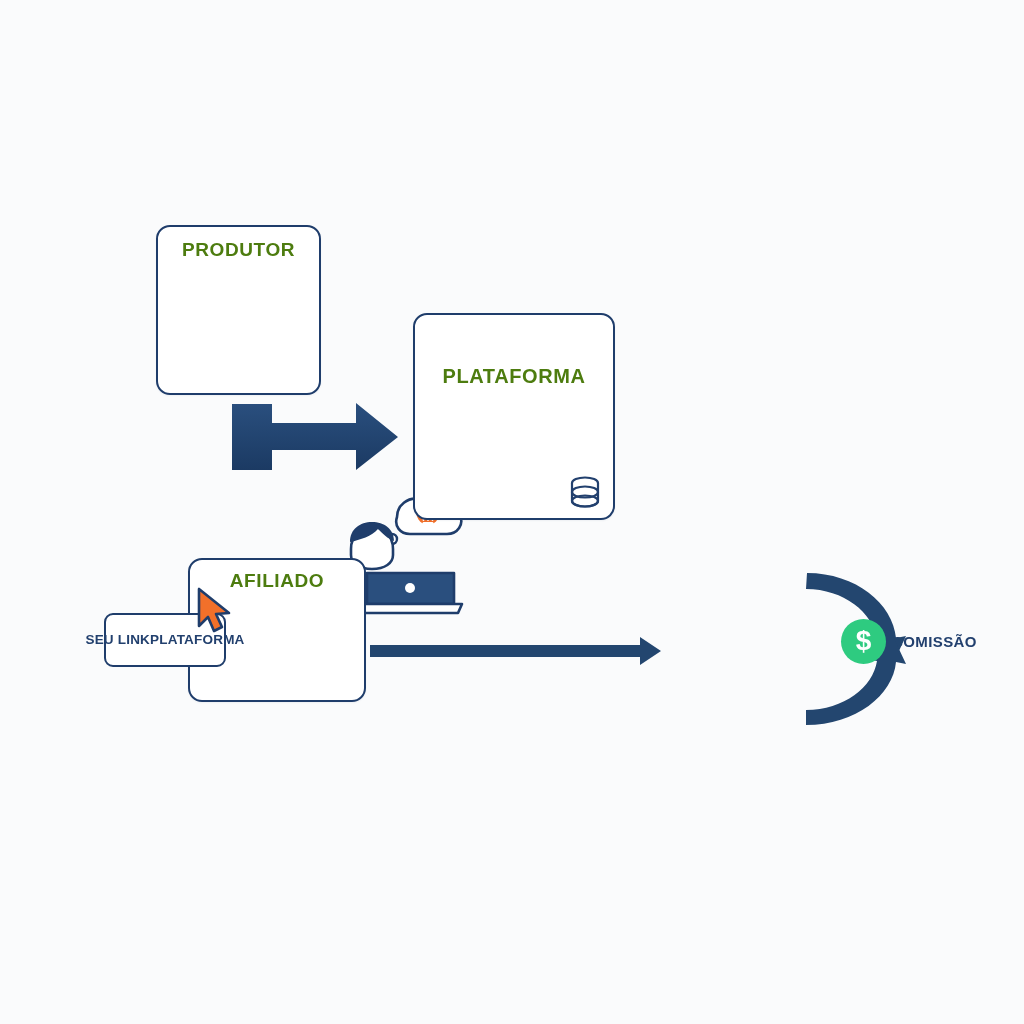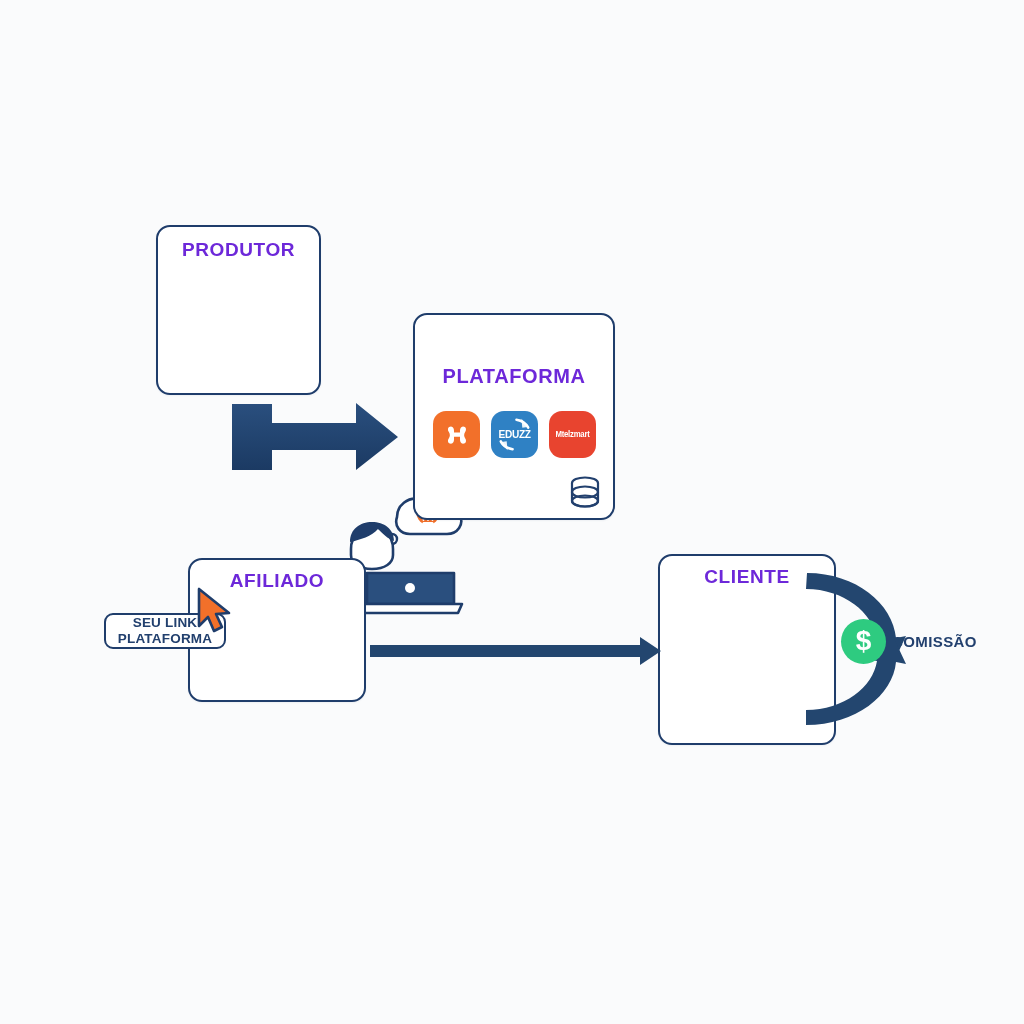--- a/index.html
+++ b/index.html
@@ -29,48 +29,48 @@
     box-sizing: border-box;
     box-shadow: 0 1px 2px rgba(31,61,107,0.06);
   }
   .card-title {
     position: absolute;
     top: 12px;
     left: 0;
     right: 0;
     text-align: center;
     font-weight: bold;
-    color: #6d28d9;
+    color: #4d7c0f;
     letter-spacing: 0.6px;
     font-size: 19px;
   }
 
   
   #card-produtor   { left: 156px; top: 225px;  width: 165px; height: 170px; }
   #card-plataforma { left: 413px; top: 313px;  width: 202px; height: 207px; }
   #card-afiliado   { left: 188px; top: 558px;  width: 178px; height: 144px; }
   #card-cliente    { left: 658px; top: 554px;  width: 178px; height: 191px; }
 
   #card-plataforma .card-title { font-size: 20px; top: 18px; margin-top: 32px; }
   #card-afiliado .card-title   { top: 10px; }
   #card-cliente .card-title    { top: 10px; }
 
   
   #link-callout {
     position: absolute;
     left: 104px;
     top: 613px;
     width: 122px;
-    height: 36px;
+    height: 54px;
     background: #ffffff;
     border: 2.5px solid #1f3d6b;
     border-radius: 9px;
     box-sizing: border-box;
     display: flex;
-    flex-direction: column;
+    flex-direction: row;
     align-items: center;
     justify-content: center;
     z-index: 8;
   }
   #link-callout .line {
     font-size: 13.5px;
     font-weight: bold;
     color: #22406e;
     line-height: 1.15;
     letter-spacing: 0.2px;
@@ -229,41 +229,20 @@
       <path d="M33 84 L120 84 L120 115 L33 115 Z" fill="#2a4f7e" stroke="#1f3d6b" stroke-width="2.6" stroke-linejoin="round"></path>
       <circle cx="76" cy="99" r="5" fill="#ffffff"></circle>
       <path d="M24 115 L128 115 L124 124 L28 124 Z" fill="#ffffff" stroke="#1f3d6b" stroke-width="2.6" stroke-linejoin="round"></path>
     </svg>
   </div>
 
   <div class="card" id="card-plataforma">
     <div class="card-title">PLATAFORMA</div>
   </div>
 
-  <div id="logo-row">
-    <div class="logo-tile" style="background:#f2702a">
-      <svg viewBox="0 0 40 40" width="30" height="30">
-        <path d="M12 10 C8 10 7 14 9 17 C11 20 11 23 9 26 C7 29 8 33 12 33 C15 33 16 30 16 27 L16 16 C16 13 15 10 12 10 Z" fill="#ffffff"></path>
-        <path d="M28 10 C32 10 33 14 31 17 C29 20 29 23 31 26 C33 29 32 33 28 33 C25 33 24 30 24 27 L24 16 C24 13 25 10 28 10 Z" fill="#ffffff"></path>
-        <rect x="14" y="18" width="12" height="5.5" rx="1" fill="#ffffff"></rect>
-      </svg>
-    </div>
-    <div class="logo-tile" style="background:#2f81c4">
-      <svg viewBox="0 0 48 48" width="47" height="47" style="position:absolute">
-        <path d="M26 9 C32 10 36 13 38 17" stroke="#ffffff" stroke-width="2.6" fill="none" stroke-linecap="round"></path>
-        <path d="M31 8 L39 16 L32 17 Z" fill="#ffffff" opacity="0.9"></path>
-        <path d="M22 39 C16 38 12 35 10 31" stroke="#ffffff" stroke-width="2.6" fill="none" stroke-linecap="round"></path>
-        <path d="M17 40 L9 32 L16 31 Z" fill="#ffffff" opacity="0.9"></path>
-      </svg>
-      <span class="logo-label" style="position:relative;z-index:2">EDUZZ</span>
-    </div>
-    <div class="logo-tile" style="background:#e8442f">
-      <span class="logo-label small">Mtelzmart</span>
-    </div>
-  </div>
 
   <svg id="db-icon" viewBox="0 0 34 38">
     <ellipse cx="17" cy="8" rx="13" ry="5.5" fill="#ffffff" stroke="#22406e" stroke-width="2.2"></ellipse>
     <path d="M4 8 L4 17 C4 20 10 22.5 17 22.5 C24 22.5 30 20 30 17 L30 8" fill="#ffffff" stroke="#22406e" stroke-width="2.2"></path>
     <path d="M4 17 L4 26 C4 29 10 31.5 17 31.5 C24 31.5 30 29 30 26 L30 17" fill="#ffffff" stroke="#22406e" stroke-width="2.2"></path>
     <ellipse cx="17" cy="17" rx="13" ry="5.5" fill="none" stroke="#22406e" stroke-width="2.2"></ellipse>
     <ellipse cx="17" cy="26" rx="13" ry="5.5" fill="none" stroke="#22406e" stroke-width="2.2"></ellipse>
   </svg>
 
   <div class="card" id="card-afiliado">
@@ -273,23 +252,19 @@
 
   <div id="link-callout">
     <div class="line">SEU LINK</div>
     <div class="line">PLATAFORMA</div>
   </div>
 
   <svg id="cursor-arrow" viewBox="0 0 42 50">
     <path d="M5 3 L5 40 L14 31 L20 45 L28 41 L22 28 L35 27 Z" fill="#f2702a" stroke="#1f3d6b" stroke-width="2.6" stroke-linejoin="round"></path>
   </svg>
 
-  <div class="card" id="card-cliente">
-    <div class="card-title">CLIENTE</div>
-
-  </div>
 
   <div id="coin">
     <span>$</span>
   </div>
   <div id="commission-label">COMISSÃO</div>
 
 </div>
 
 </body></html>

